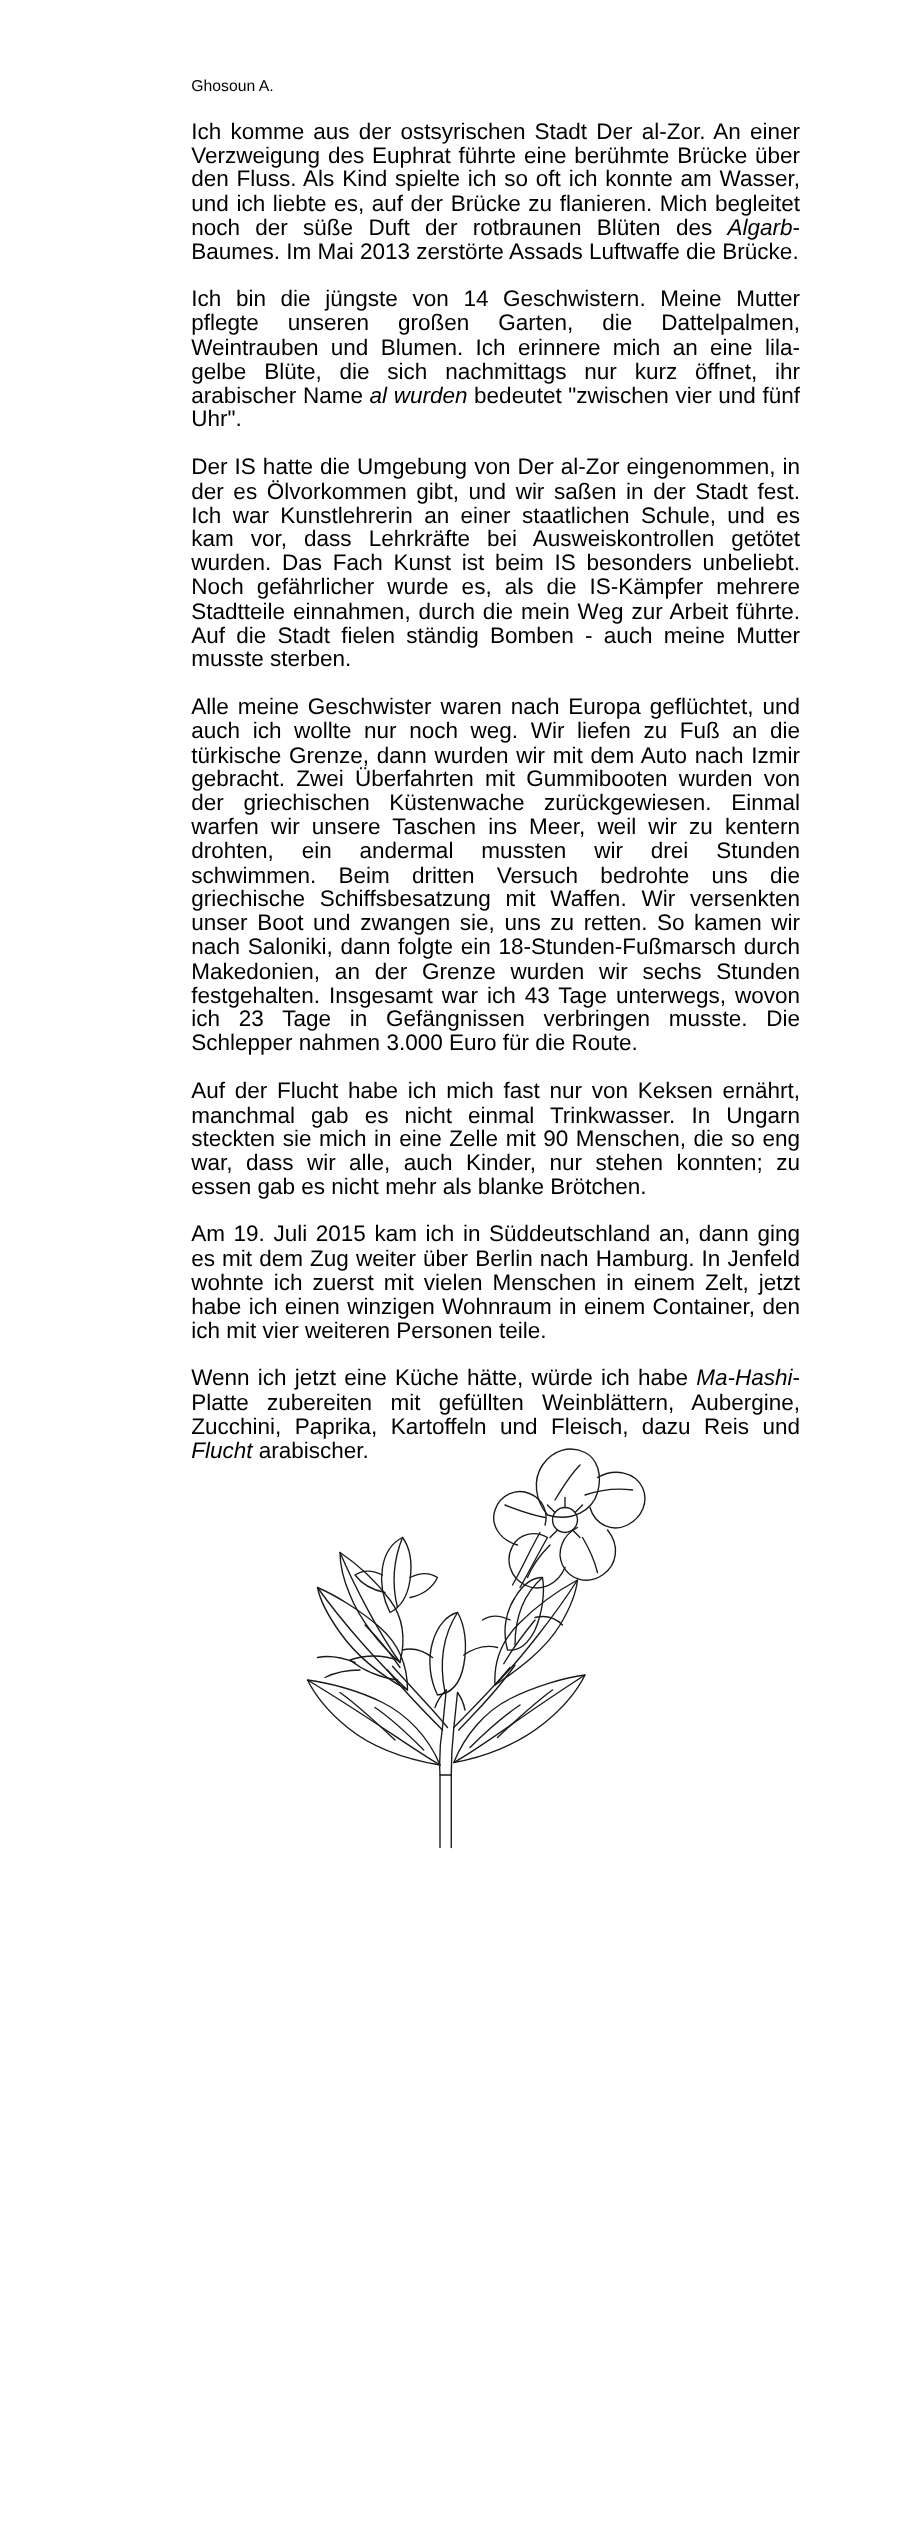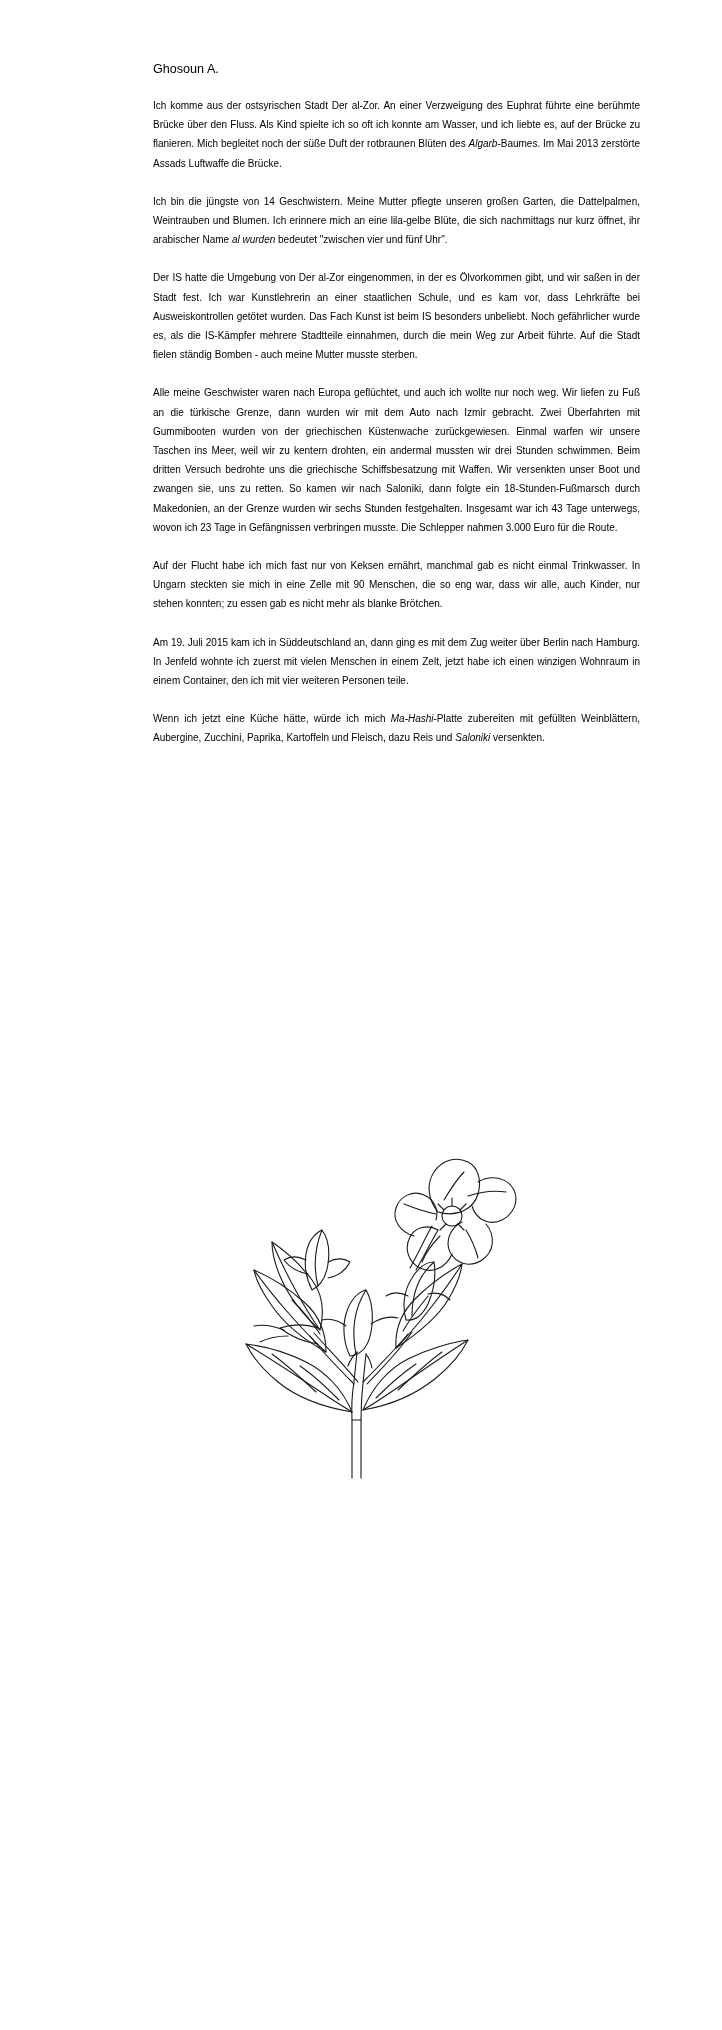--- a/index.html
+++ b/index.html
@@ -30,21 +30,21 @@
     width: 487px;
     margin-left: 21px;
   }
   .byline {
     font-size: 12.6px;
     line-height: 19px;
     margin: 0 0 17px 0;
     text-align: left;
   }
   p.para {
-    font-size: 10px;
+    font-size: 18px;
     line-height: 19.2px;
     margin: 0 0 19px 0;
     text-align: justify;
     text-justify: inter-word;
     hyphens: manual;
   }
   p.para:last-child {
     margin-bottom: 0;
   }
   em {
@@ -70,21 +70,21 @@
 
   <div class="text-column">
     <div class="byline">Ghosoun A.</div>
     <div id="paragraphs">
         <p class="para"><span>Ich komme aus der ostsyrischen Stadt Der al-Zor. An einer Verzweigung des Euphrat führte eine berühmte Brücke über den Fluss. Als Kind spielte ich so oft ich konnte am Wasser, und ich liebte es, auf der Brücke zu flanieren. Mich begleitet noch der süße Duft der rotbraunen Blüten des </span><em>Algarb</em><span>-Baumes. Im Mai 2013 zerstörte Assads Luftwaffe die Brücke.</span></p>
         <p class="para"><span>Ich bin die jüngste von 14 Geschwistern. Meine Mutter pflegte unseren großen Garten, die Dattelpalmen, Weintrauben und Blumen. Ich erinnere mich an eine lila-gelbe Blüte, die sich nachmittags nur kurz öffnet, ihr arabischer Name </span><em>al wurden</em><span> bedeutet "zwischen vier und fünf Uhr".</span></p>
         <p class="para"><span>Der IS hatte die Umgebung von Der al-Zor eingenommen, in der es Ölvorkommen gibt, und wir saßen in der Stadt fest. Ich war Kunstlehrerin an einer staatlichen Schule, und es kam vor, dass Lehrkräfte bei Ausweiskontrollen getötet wurden. Das Fach Kunst ist beim IS besonders unbeliebt. Noch gefährlicher wurde es, als die IS-Kämpfer mehrere Stadtteile einnahmen, durch die mein Weg zur Arbeit führte. Auf die Stadt fielen ständig Bomben - auch meine Mutter musste sterben.</span></p>
         <p class="para"><span>Alle meine Geschwister waren nach Europa geflüchtet, und auch ich wollte nur noch weg. Wir liefen zu Fuß an die türkische Grenze, dann wurden wir mit dem Auto nach Izmir gebracht. Zwei Überfahrten mit Gummibooten wurden von der griechischen Küstenwache zurückgewiesen. Einmal warfen wir unsere Taschen ins Meer, weil wir zu kentern drohten, ein andermal mussten wir drei Stunden schwimmen. Beim dritten Versuch bedrohte uns die griechische Schiffsbesatzung mit Waffen. Wir versenkten unser Boot und zwangen sie, uns zu retten. So kamen wir nach Saloniki, dann folgte ein 18-Stunden-Fußmarsch durch Makedonien, an der Grenze wurden wir sechs Stunden festgehalten. Insgesamt war ich 43 Tage unterwegs, wovon ich 23 Tage in Gefängnissen verbringen musste. Die Schlepper nahmen 3.000 Euro für die Route.</span></p>
         <p class="para"><span>Auf der Flucht habe ich mich fast nur von Keksen ernährt, manchmal gab es nicht einmal Trinkwasser. In Ungarn steckten sie mich in eine Zelle mit 90 Menschen, die so eng war, dass wir alle, auch Kinder, nur stehen konnten; zu essen gab es nicht mehr als blanke Brötchen.</span></p>
         <p class="para"><span>Am 19. Juli 2015 kam ich in Süddeutschland an, dann ging es mit dem Zug weiter über Berlin nach Hamburg. In Jenfeld wohnte ich zuerst mit vielen Menschen in einem Zelt, jetzt habe ich einen winzigen Wohnraum in einem Container, den ich mit vier weiteren Personen teile.</span></p>
-        <p class="para"><span>Wenn ich jetzt eine Küche hätte, würde ich mich </span><em>Ma-Hashi</em><span>-Platte zubereiten mit gefüllten Weinblättern, Aubergine, Zucchini, Paprika, Kartoffeln und Fleisch, dazu Reis und </span><em>Saloniki</em><span> versenkten.</span></p>
+        <p class="para"><span>Wenn ich jetzt eine Küche hätte, würde ich habe </span><em>Ma-Hashi</em><span>-Platte zubereiten mit gefüllten Weinblättern, Aubergine, Zucchini, Paprika, Kartoffeln und Fleisch, dazu Reis und </span><em>Flucht</em><span> arabischer.</span></p>
       </div>
   </div>
 
   <div class="illustration">
     <svg viewBox="0 0 320 360" xmlns="http://www.w3.org/2000/svg" aria-hidden="true">
       <g fill="none" stroke="#1a1a1a" stroke-width="1.1" stroke-linejoin="round" stroke-linecap="round">
 
         <path d="M152 358 L152 300 Q151 280 154 262 L157 232"></path>
         <path d="M161 358 L161 300 Q161 281 163 263 L166 234"></path>
         <path d="M152 300 L161 300"></path>

